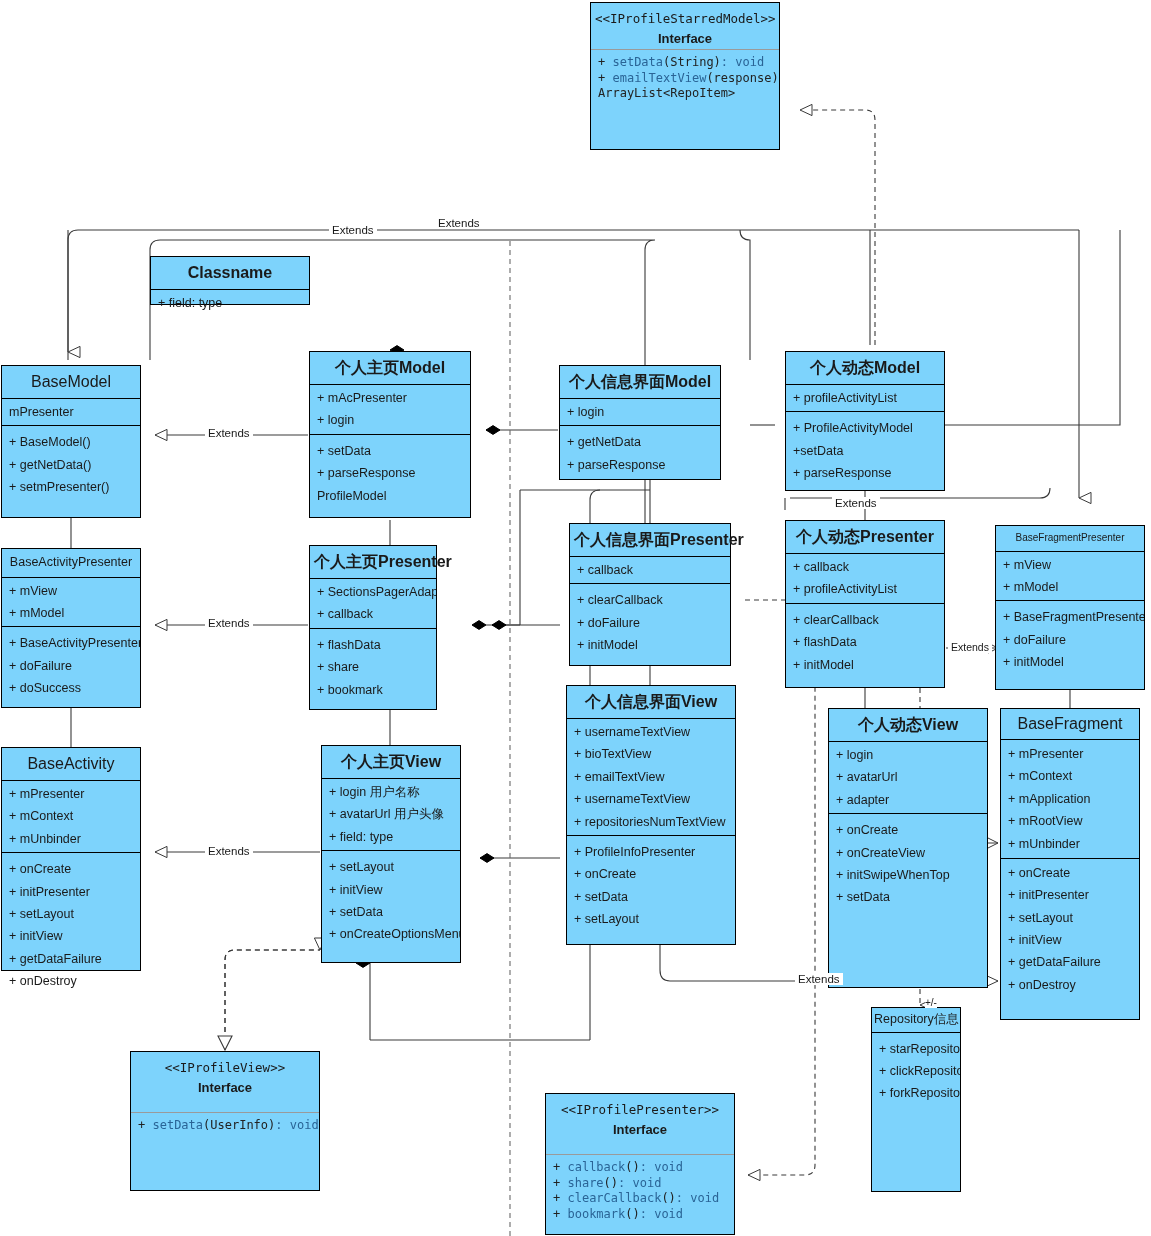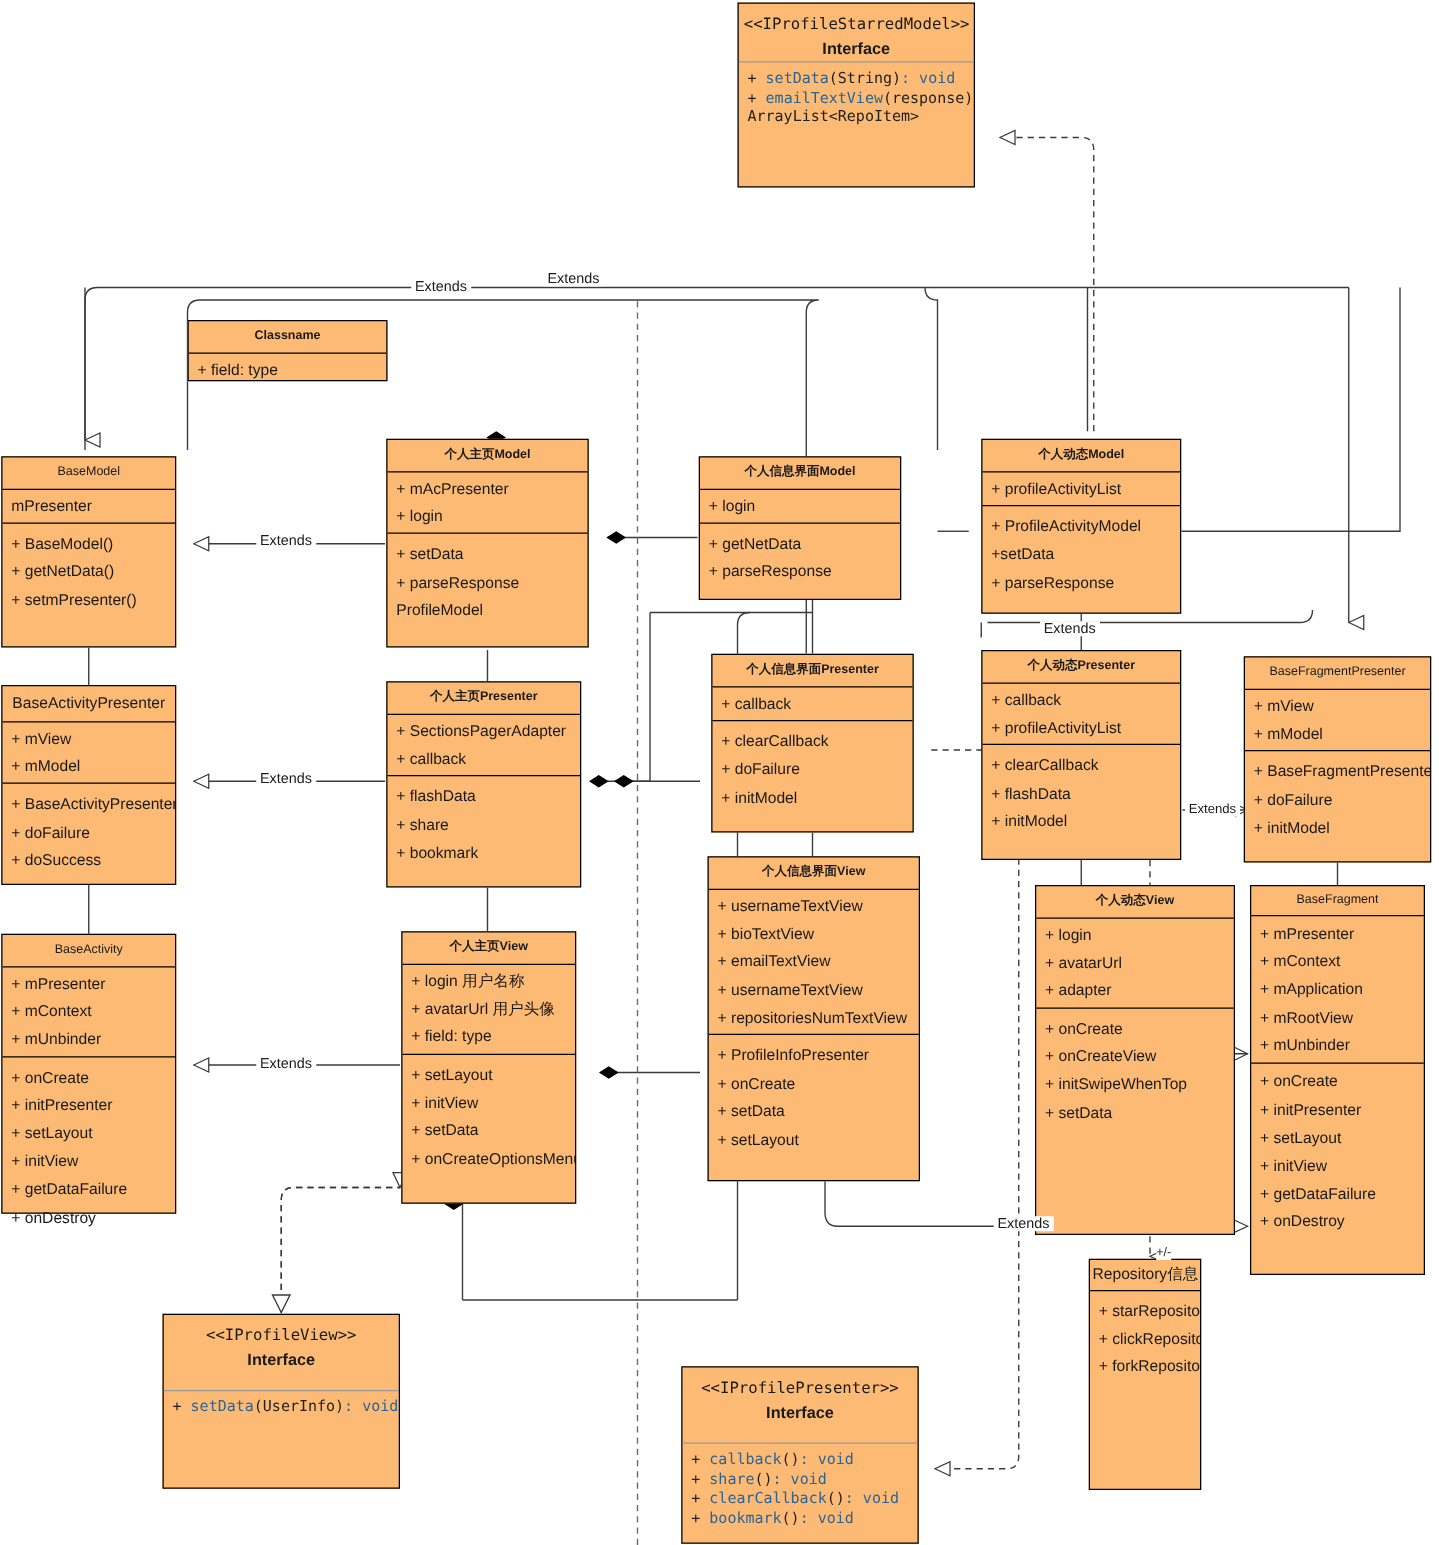--- a/index.html
+++ b/index.html
@@ -7,29 +7,29 @@
     width:1151px;height:1236px;position:relative;overflow:hidden;
     font-family:"Liberation Sans","DejaVu Sans",sans-serif;
     color:#1a1a1a;
   }
   #canvas{position:absolute;left:0;top:0;width:1151px;height:1236px;}
   svg#wires{position:absolute;left:0;top:0;width:1151px;height:1236px;pointer-events:none;}
 
   
   .uml{
     position:absolute;
-    background:#fdba74;
+    background:#7dd3fc;
     border:1px solid #000000;
     box-sizing:border-box;
     z-index:5;
   }
   .uml .title{
     text-align:center;
     font-weight:bold;
-    font-size:10px;
+    font-size:16px;
     padding:6px 4px 6px 4px;
     line-height:1.25;
     white-space:nowrap;
   }
   .uml .sect{
     border-top:1px solid #000000;
     padding:5px 0 5px 0;
   }
   .uml .row{
     font-size:12.5px;
@@ -271,21 +271,21 @@
     <div class="sect" style="padding:2px 0;">
       <div class="row">+ profileActivityList</div>
     </div>
     <div class="sect">
       <div class="row">+ ProfileActivityModel</div>
       <div class="row">+setData</div>
       <div class="row">+ parseResponse</div>
     </div>
   </div>
 
-  <div class="uml" style="left:309px;top:545px;width:156px;height:165px;">
+  <div class="uml" style="left:309px;top:545px;width:128px;height:165px;">
     <div class="title">个人主页Presenter</div>
     <div class="sect" style="padding:2px 0;">
       <div class="row">+ SectionsPagerAdapter</div>
       <div class="row">+ callback</div>
     </div>
     <div class="sect">
       <div class="row">+ flashData</div>
       <div class="row">+ share</div>
       <div class="row">+ bookmark</div>
     </div>

